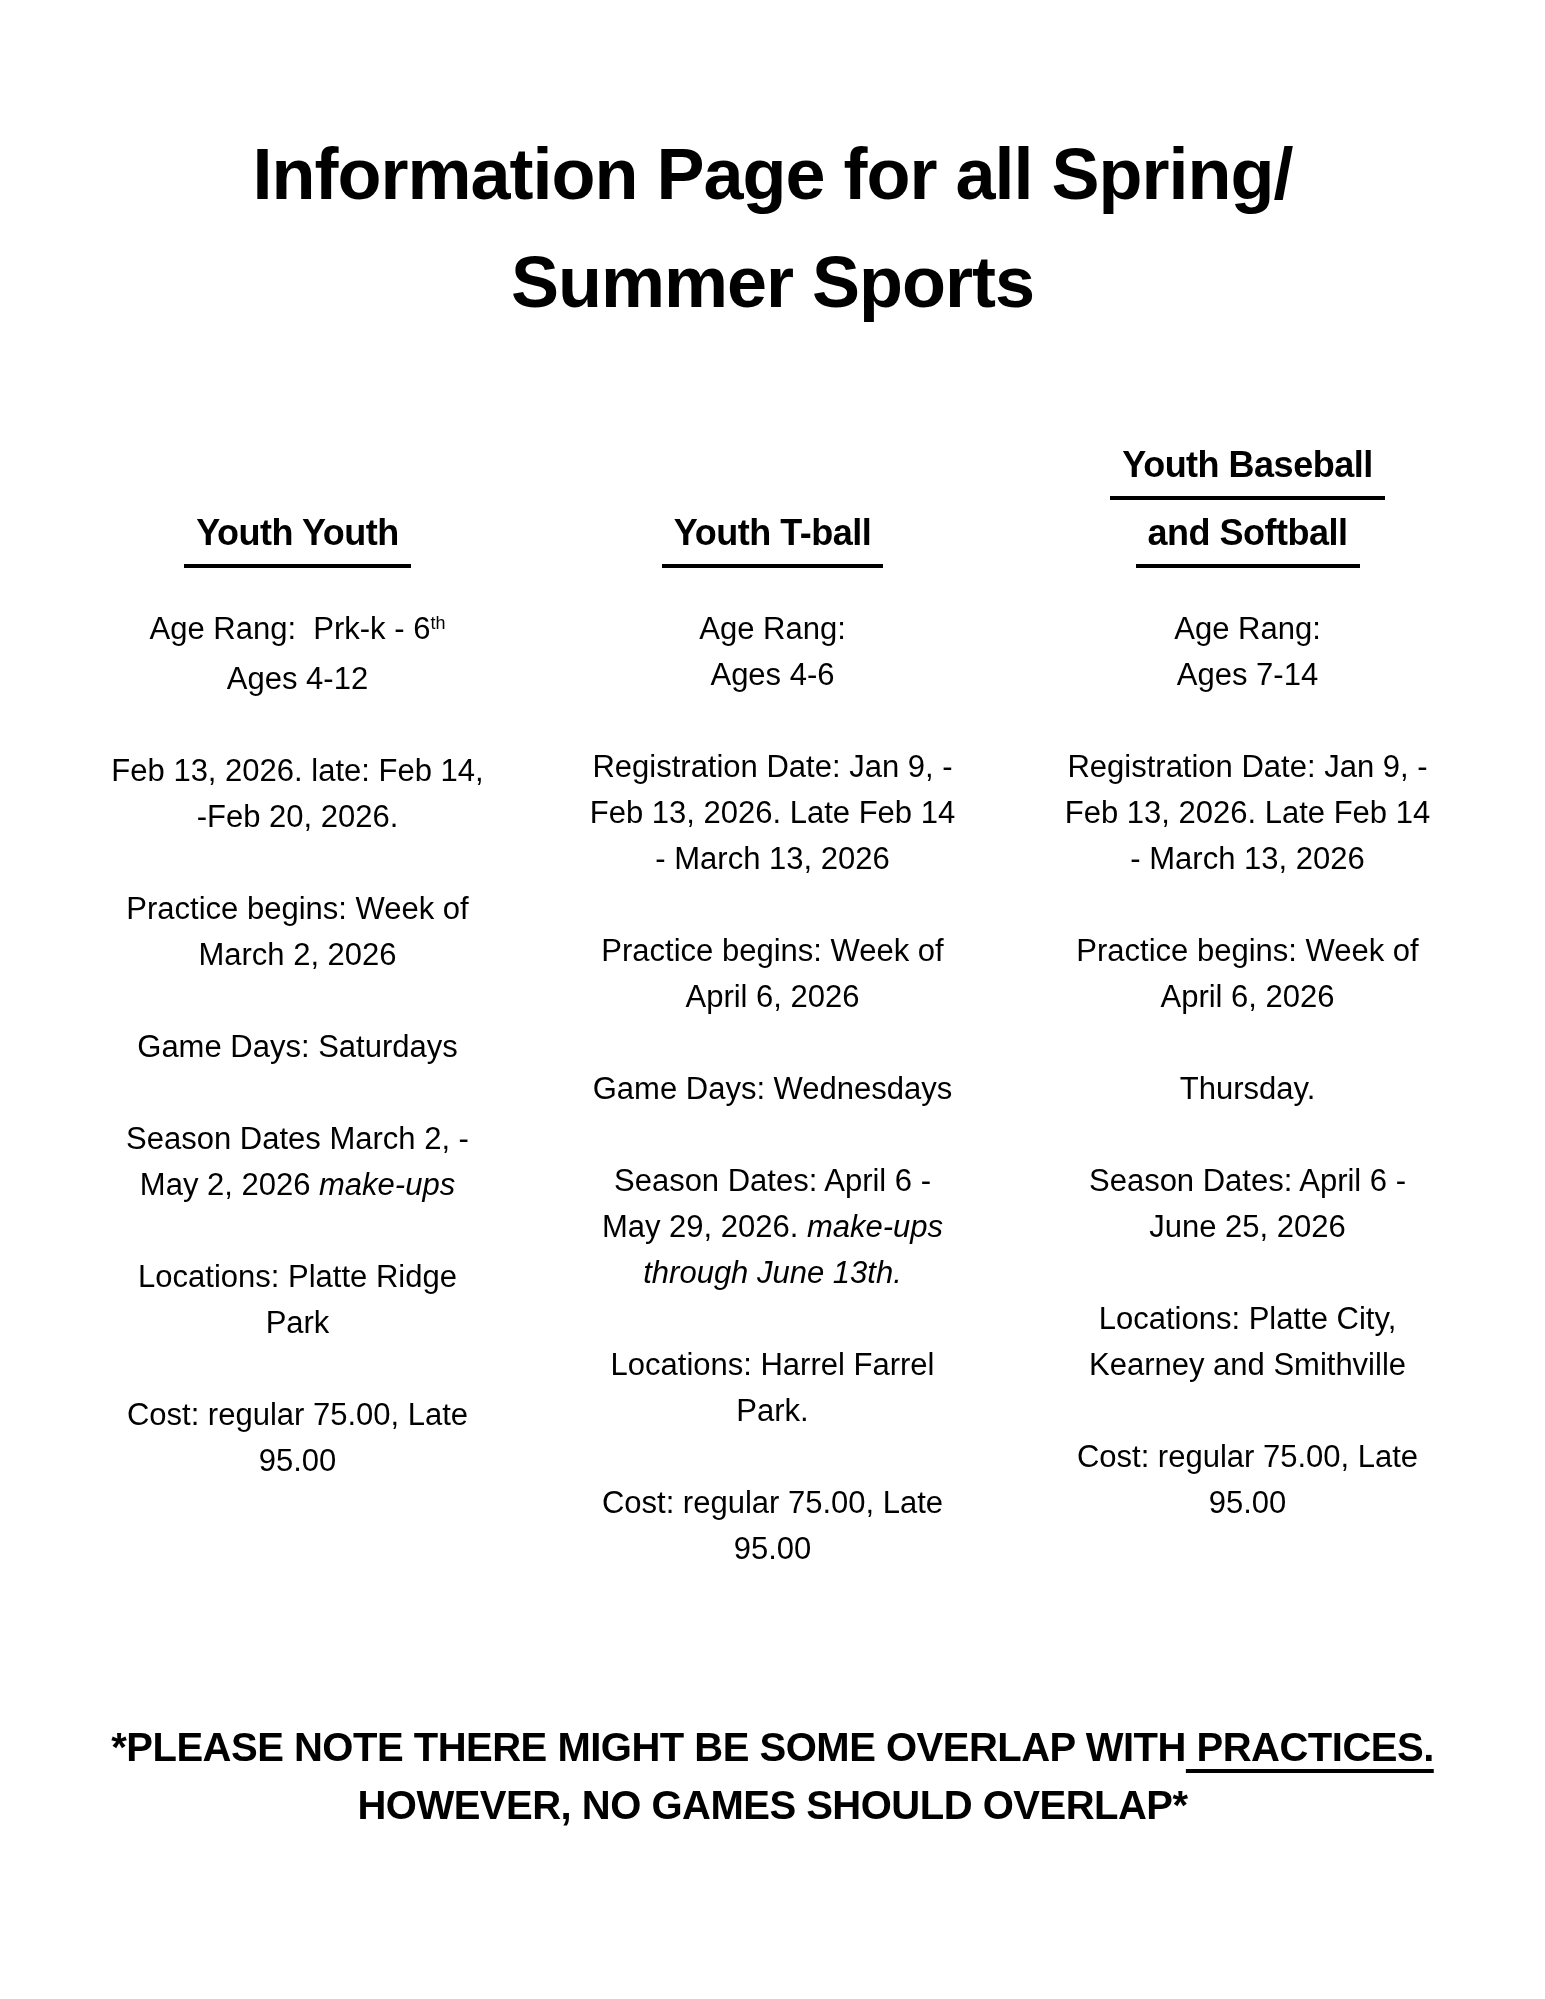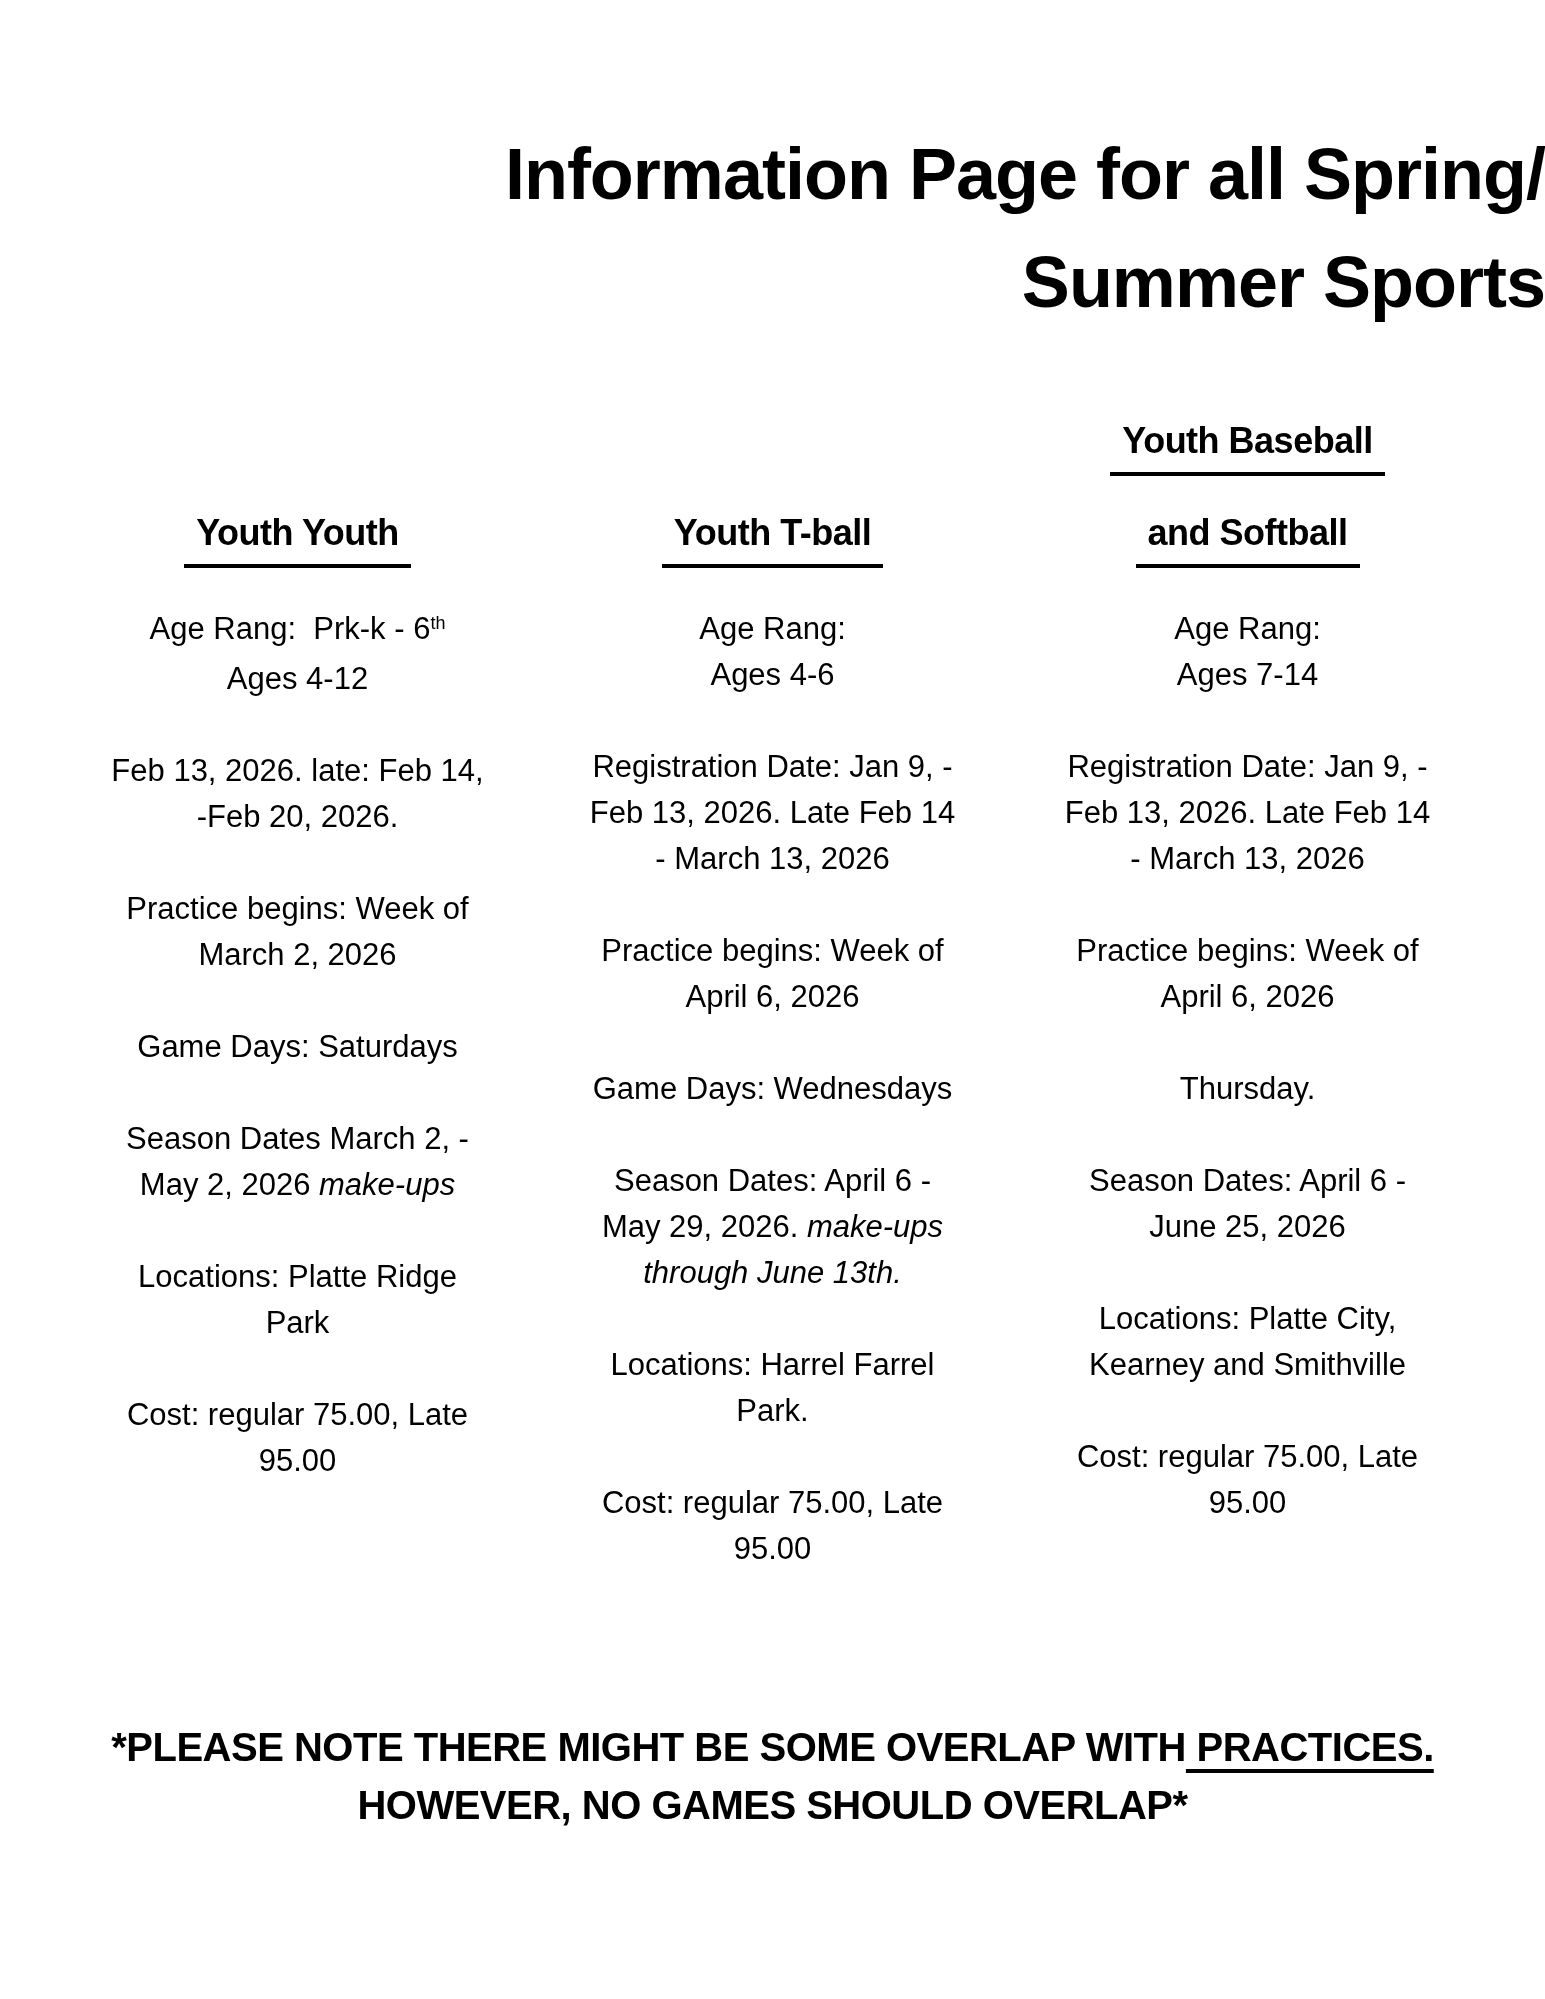--- a/index.html
+++ b/index.html
@@ -18,21 +18,21 @@
   }
   
   .page-title {
     padding-top: 72px;
     text-align: center;
     font-size: 72px;
     line-height: 108px;
     font-weight: bold;
     letter-spacing: -1px;
   }
-  .title-line { display: block; text-align: right; }
+  .title-line { display: block; }
 
   
   .columns {
     display: flex;
     padding: 0 60px;
     margin-top: 112px;
   }
   .column {
     flex: 1 1 0;
     text-align: center;
@@ -43,21 +43,20 @@
     height: 124px;
     display: flex;
     flex-direction: column;
     justify-content: flex-end;
     align-items: center;
     font-size: 36px;
     line-height: 58px;
     font-weight: bold;
     margin-bottom: 34px;
     letter-spacing: -0.5px;
-    gap: 24px;
   }
   .header-line {
     display: inline-block;
     border-bottom: 4px solid #000;
     padding: 0 12px 2px 12px;
     margin-bottom: 4px;
   }
   .paragraph { margin-bottom: 46px; }
   .line { white-space: pre-wrap; }
   .seg-i  { font-style: italic; margin-top: 44px; }

